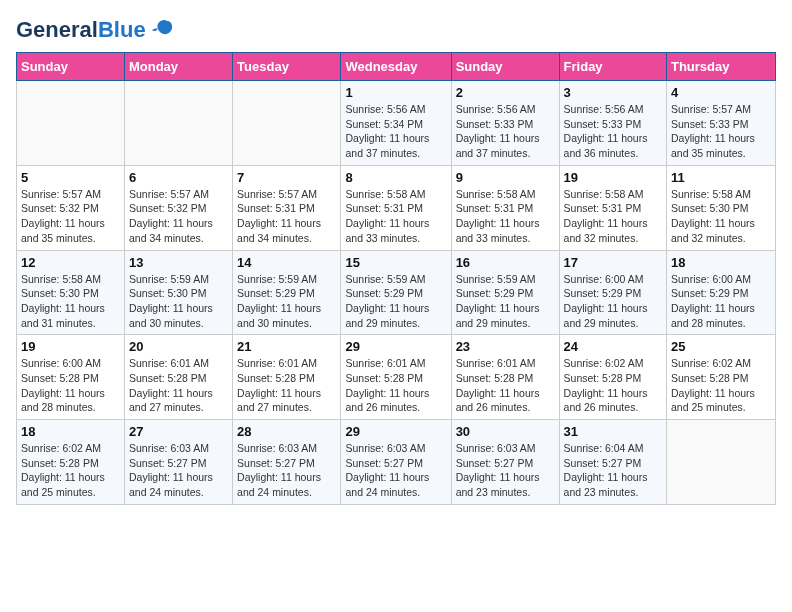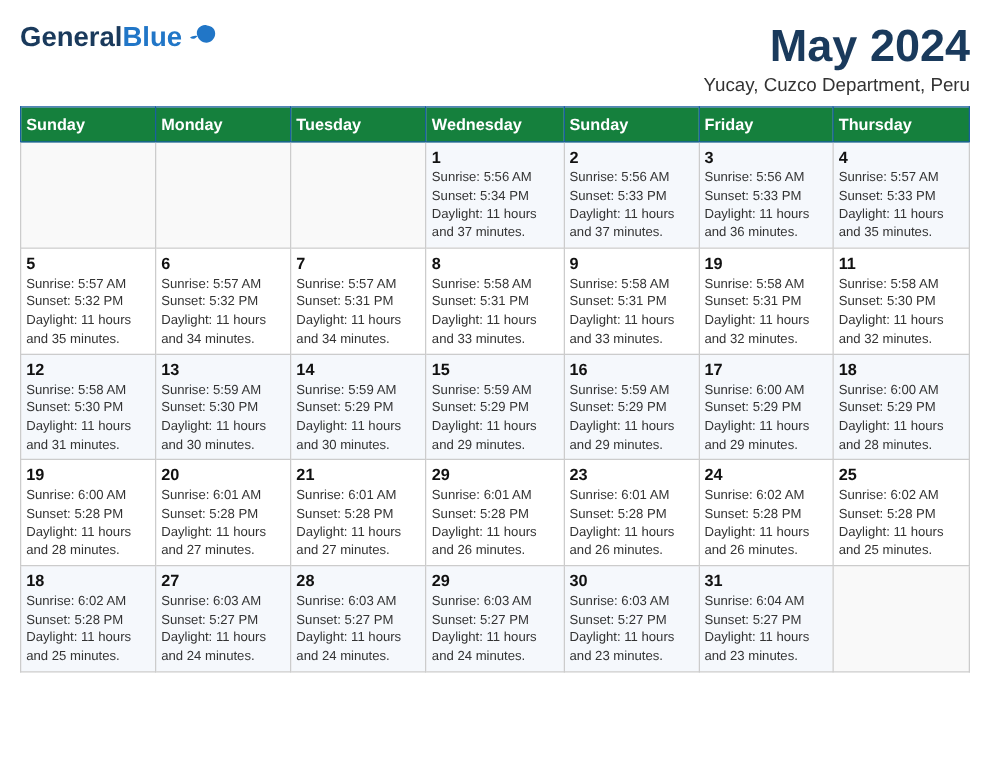--- a/index.html
+++ b/index.html
@@ -6,21 +6,21 @@
     body {
       font-family: Arial, sans-serif;
       background: #fff;
       width: 792px;
       min-height: 612px;
       padding: 16px;
     }
     .header {
       display: flex;
       justify-content: space-between;
-      align-items: flex-start;
+      align-items: center;
       margin-bottom: 8px;
     }
     .logo {
       display: flex;
       flex-direction: column;
       align-items: flex-start;
     }
     .title-block {
       text-align: right;
     }
@@ -33,21 +33,21 @@
       font-size: 15px;
       color: #333;
       margin-top: 2px;
     }
     table {
       width: 100%;
       border-collapse: collapse;
       font-size: 11px;
     }
     thead tr th {
-      background-color: #15803d;
+      background-color: #ec4899;
       color: #fff;
       padding: 6px 4px;
       text-align: left;
       font-size: 13px;
       font-weight: bold;
       border: 1px solid #1a5fa0;
     }
     tbody tr td {
       border: 1px solid #ccc;
       padding: 4px;
@@ -86,24 +86,20 @@
     <div style="display:flex;align-items:center;gap:4px;">
       <div style="position:relative;display:inline-block;">
         <span style="font-size:22px;font-weight:bold;color:#1a3a5c;">General</span><span style="font-size:22px;font-weight:bold;color:#2176c7;">Blue</span>
       </div>
       <svg width="28" height="28" viewBox="0 0 28 28">
         <path d="M14 4 C10 4, 6 8, 8 13 C10 18, 16 20, 20 16 C24 12, 22 6, 18 5 C16 4.5, 15 4, 14 4Z" fill="#2176c7"></path>
         <path d="M8 13 C6 15, 4 16, 2 14 C4 13, 6 12, 8 13Z" fill="#2176c7"></path>
       </svg>
     </div>
   </div>
-  <div class="title-block">
-    <div class="month-title">May 2024</div>
-    <div class="subtitle">Yucay, Cuzco Department, Peru</div>
-  </div>
 </div>
 
 <table>
   <thead>
     <tr>
     <th>Sunday</th>
         <th>Monday</th>
         <th>Tuesday</th>
         <th>Wednesday</th>
         <th>Sunday</th>

